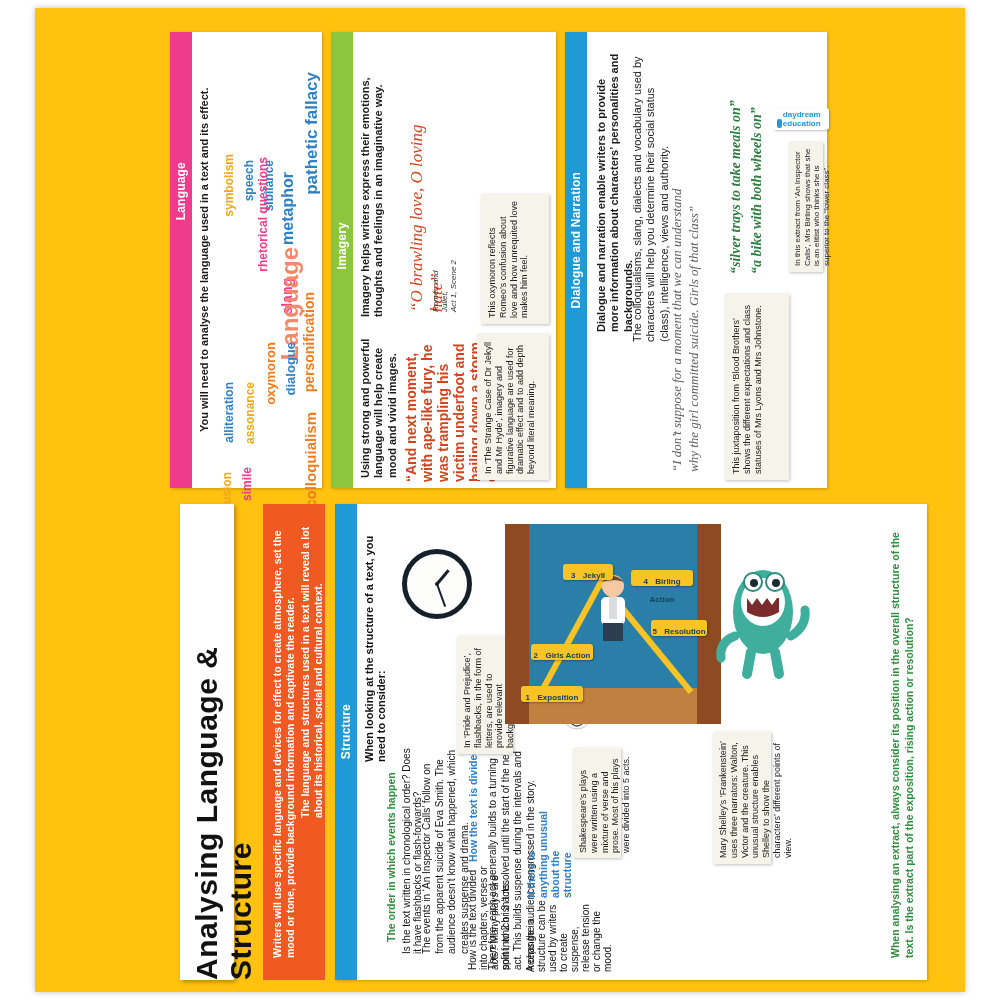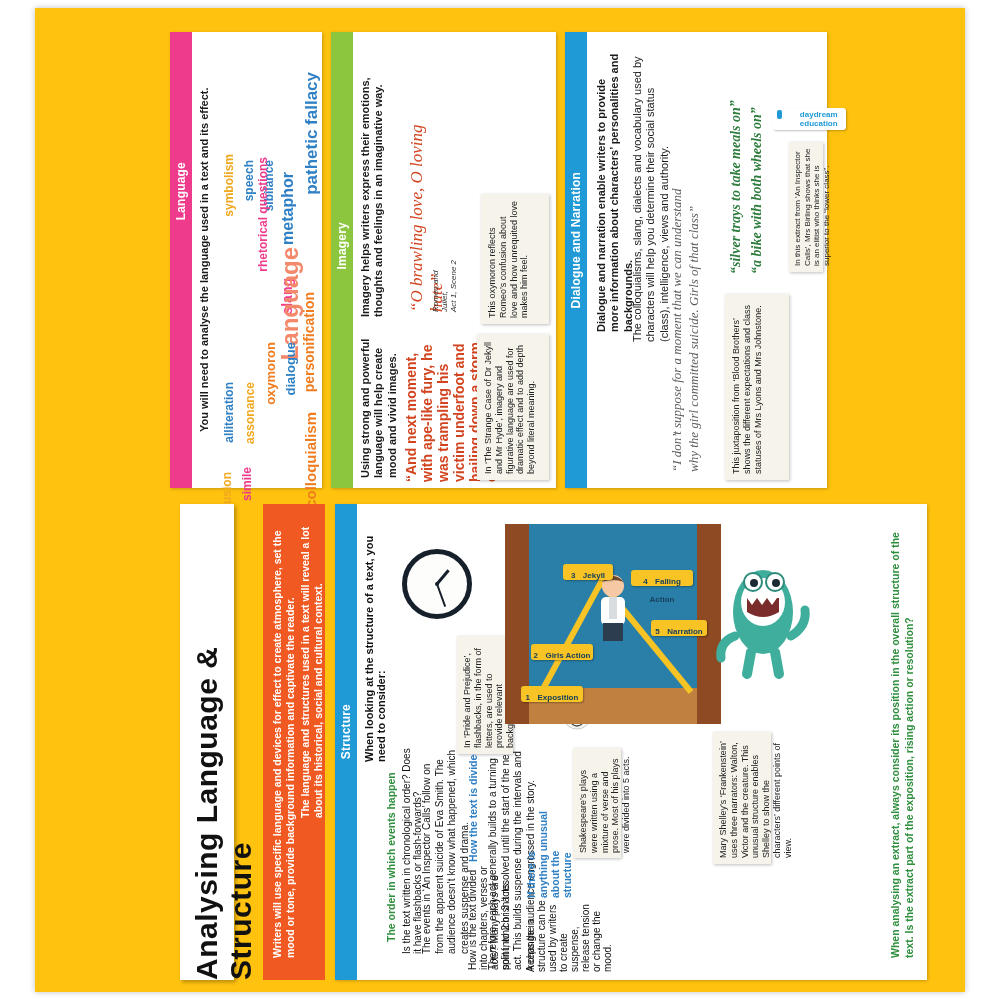--- a/index.html
+++ b/index.html
@@ -58,21 +58,21 @@
     background:#f4f1e8;
     box-shadow:1px 1px 3px rgba(0,0,0,.25);
     color:#222;
   }
   .note.paper{background:#f6f3ea;}
   .logo{
     position:absolute;
     background:#ffffff;
     border-radius:3px;
     box-shadow:1px 1px 2px rgba(0,0,0,.25);
-    display:flex;align-items:flex-start;gap:18px;
+    display:flex;align-items:flex-end;gap:1px;
     padding:2px 4px;
   }
   .logo .sq{width:9px;height:9px;background:#1f9ad6;border-radius:2px;}
   .logo .tx{font-size:8px;color:#1f9ad6;font-weight:bold;}
 
   .imgbox{position:absolute;overflow:hidden;}
   .clockface{
     position:absolute;border-radius:50%;background:#fdfdfb;border:5px solid #15202b;
   }
   .clockface .ctr{position:absolute;left:50%;top:50%;width:4px;height:4px;background:#15202b;border-radius:50%;transform:translate(-50%,-50%);}
@@ -261,25 +261,25 @@
         <div class="step" style="left:26px;top:120px;width:62px;height:16px;">
           <span style="font-size:8px;">2</span>
           <span style="font-size:8px;margin-left:3px;">Girls Action</span>
         </div>
         <div class="step" style="left:58px;top:40px;width:50px;height:16px;">
           <span style="font-size:8px;">3</span>
           <span style="font-size:8px;margin-left:3px;">Jekyll</span>
         </div>
         <div class="step" style="left:126px;top:46px;width:62px;height:16px;">
           <span style="font-size:8px;">4</span>
-          <span style="font-size:8px;margin-left:3px;">Falling Action</span>
+          <span style="font-size:8px;margin-left:3px;">Birling Action</span>
         </div>
         <div class="step" style="left:146px;top:96px;width:56px;height:16px;">
           <span style="font-size:8px;">5</span>
-          <span style="font-size:8px;margin-left:3px;">Narration</span>
+          <span style="font-size:8px;margin-left:3px;">Resolution</span>
         </div>
       </div>
 
       <div class="imgbox monster" style="left:378px;top:36px;width:100px;height:140px;">
         <svg width="100" height="140" viewBox="0 0 100 140">
           <ellipse cx="50" cy="72" rx="30" ry="42" fill="#3fae9c"></ellipse>
           <ellipse cx="50" cy="62" rx="22" ry="24" fill="#ffffff"></ellipse>
           <circle cx="40" cy="42" r="9" fill="#ffffff" stroke="#2d8b7c" stroke-width="2"></circle>
           <circle cx="62" cy="42" r="9" fill="#ffffff" stroke="#2d8b7c" stroke-width="2"></circle>
           <circle cx="41" cy="43" r="4" fill="#1b2a34"></circle>

